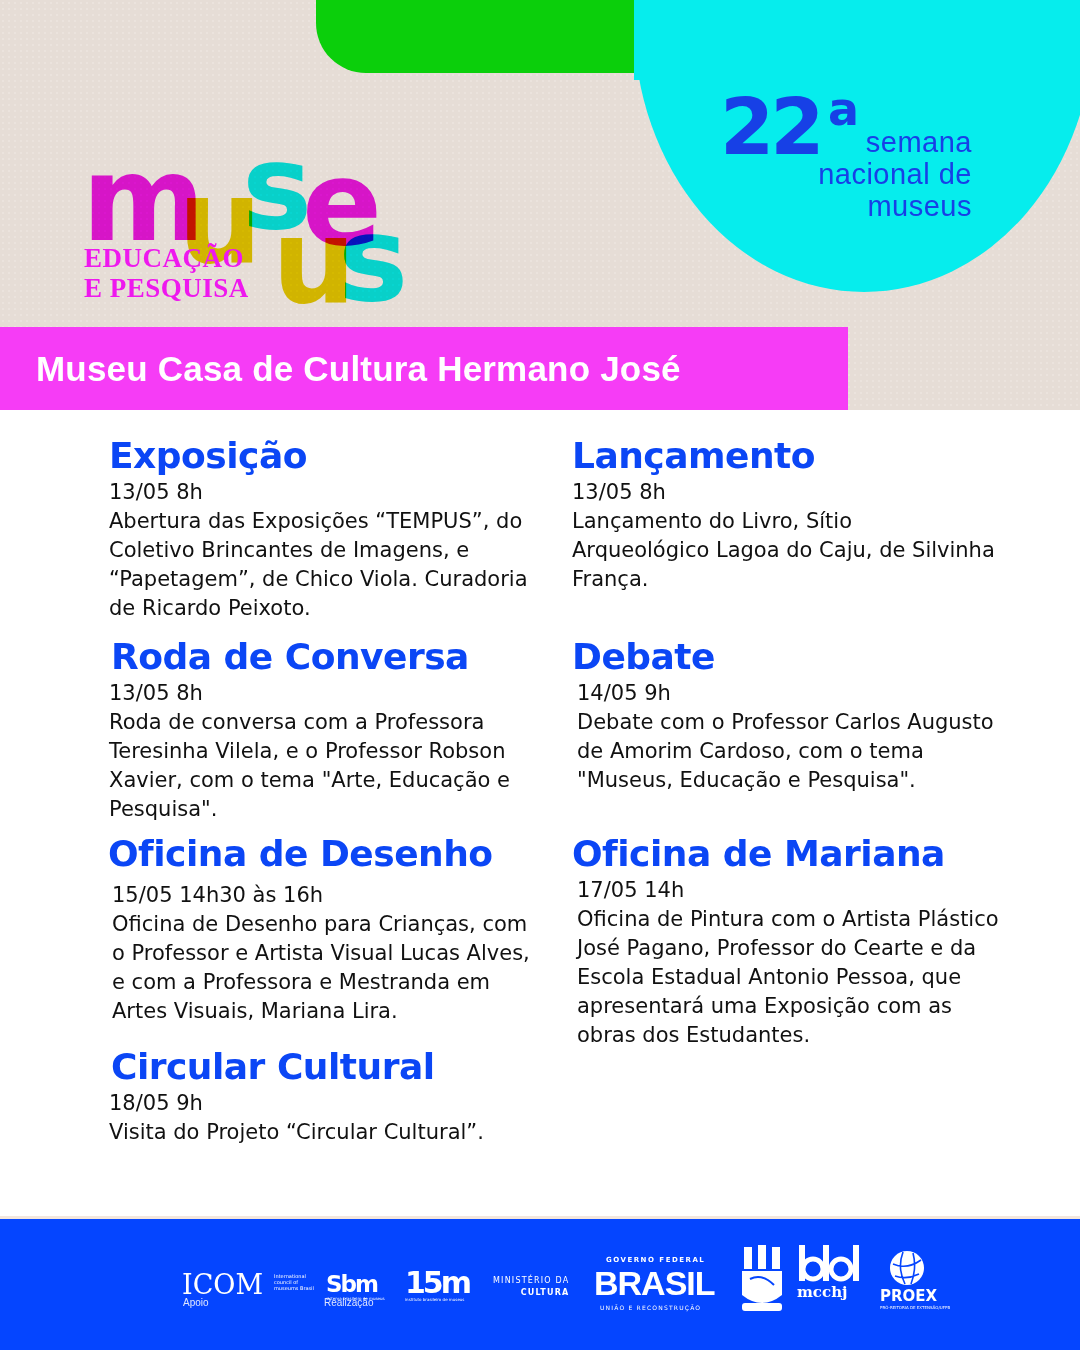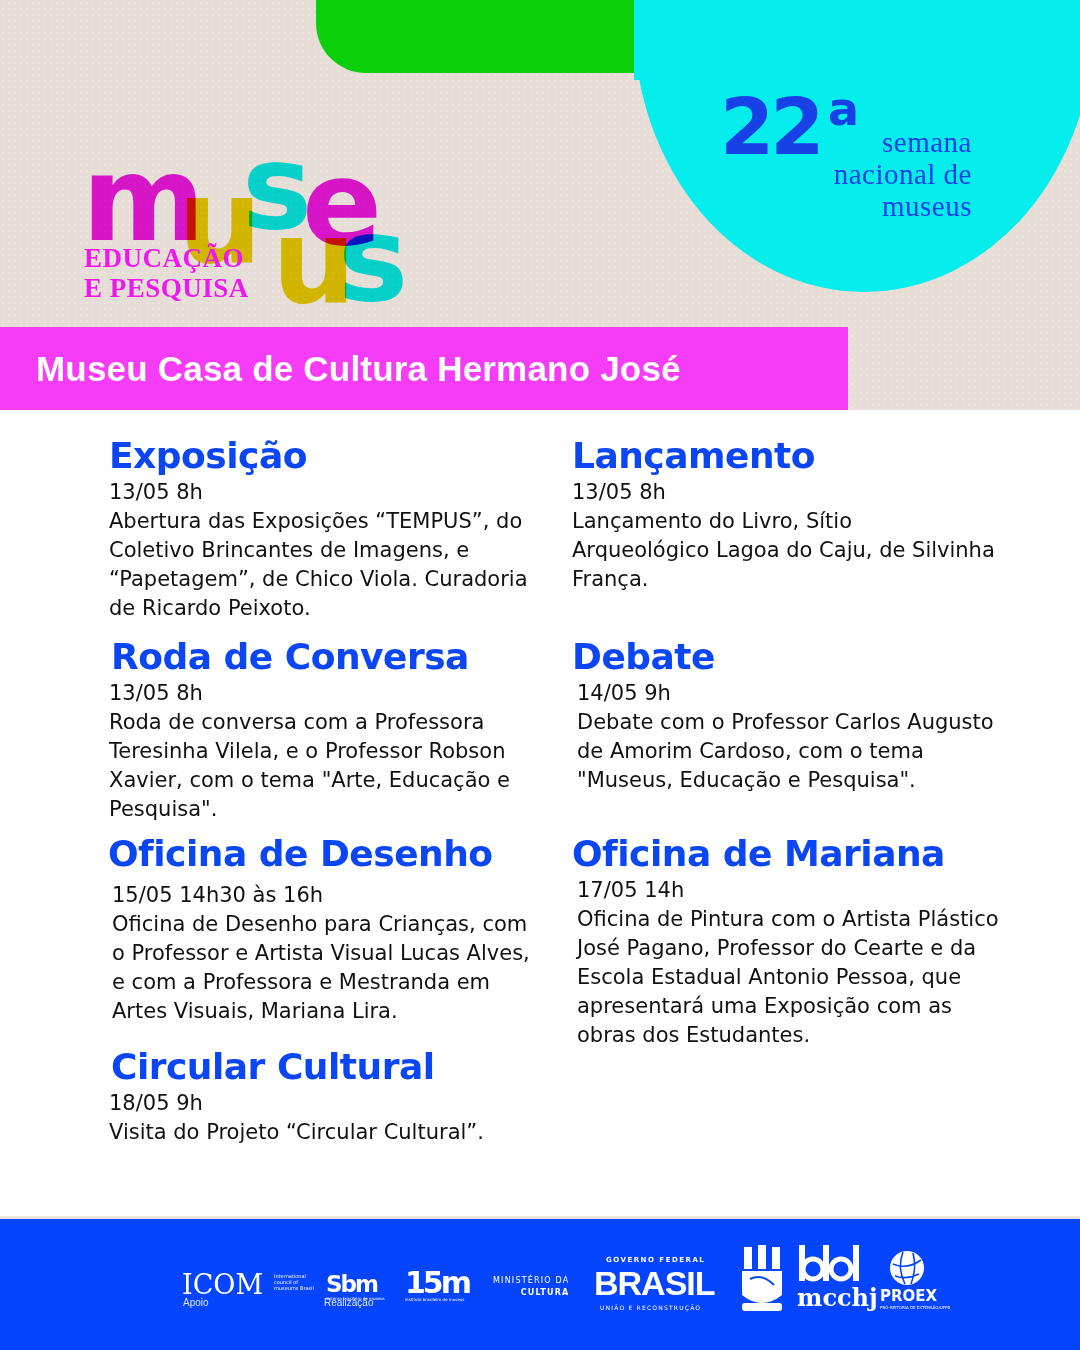--- a/index.html
+++ b/index.html
@@ -32,21 +32,21 @@
     position: absolute; left: 0; top: 0;
     font-family: "DejaVu Sans", sans-serif; font-weight: 900; font-size: 78px; line-height: 1;
     color: #1740e6; letter-spacing: -4px;
   }
   .edition-ordinal {
     position: absolute; left: 108px; top: -6px;
     font-family: "DejaVu Sans", sans-serif; font-weight: bold; font-size: 46px; color: #1740e6;
   }
   .edition-lines {
     position: absolute; right: 8px; top: 38px; text-align: right;
-    font-family: Liberation Serif, serif; font-size: 29px; line-height: 32px; color: #1740e6;
+    font-family: Liberation Sans, sans-serif; font-size: 29px; line-height: 32px; color: #1740e6;
     letter-spacing: 0.5px;
   }
 
   .logo { position: absolute; left: 82px; top: 140px; width: 360px; height: 170px; }
   .logo span {
     position: absolute; font-family: "DejaVu Sans", sans-serif; font-weight: bold; line-height: 1;
     mix-blend-mode: multiply;
   }
   .l-m { left: 0; top: 0; font-size: 118px; color: #ee18ee; letter-spacing: -4px; }
   .l-u1 { left: 96px; top: 22px; font-size: 118px; color: #e8d000; }
@@ -90,21 +90,21 @@
   .sbm { left: 326px; top: 52px; font-weight: bold; font-size: 23px; letter-spacing: -2px; }
   .sbm-sub { left: 326px; top: 77px; font-size: 4px; }
   .ibm { left: 405px; top: 46px; font-weight: bold; font-size: 30px; letter-spacing: -3px; }
   .ibm-sub { left: 405px; top: 78px; font-size: 4px; }
   .minc { left: 493px; top: 56px; font-size: 8px; line-height: 12px; text-align: right; letter-spacing: 1.2px; }
   .gov-top { left: 606px; top: 37px; font-size: 7px; font-weight: bold; letter-spacing: 1.5px; }
   .gov-brasil { left: 594px; top: 45px; font-weight: bold; font-size: 34px; letter-spacing: -1px; font-family: "Liberation Sans", sans-serif; }
   .gov-sub { left: 600px; top: 85px; font-size: 6px; letter-spacing: 1.2px; }
   .ufpb { left: 740px; top: 26px; width: 44px; height: 68px; }
   .mcchj-mark { left: 797px; top: 26px; width: 64px; height: 38px; }
-  .mcchj { left: 797px; top: 64px; font-family: "DejaVu Serif", serif; font-weight: bold; font-size: 24px; }
+  .mcchj { left: 797px; top: 64px; font-family: "DejaVu Serif", serif; font-weight: bold; font-size: 15px; }
   .proex-globe { left: 889px; top: 31px; width: 36px; height: 36px; }
   .proex { left: 880px; top: 68px; font-weight: bold; font-size: 15px; letter-spacing: 0px; }
   .proex-sub { left: 880px; top: 86px; font-size: 4px; line-height: 5px; }
 </style>
 </head>
 <body>
 
 <div class="hero">
   <div class="green-tab"></div>
   <div class="cyan-shape"></div>

